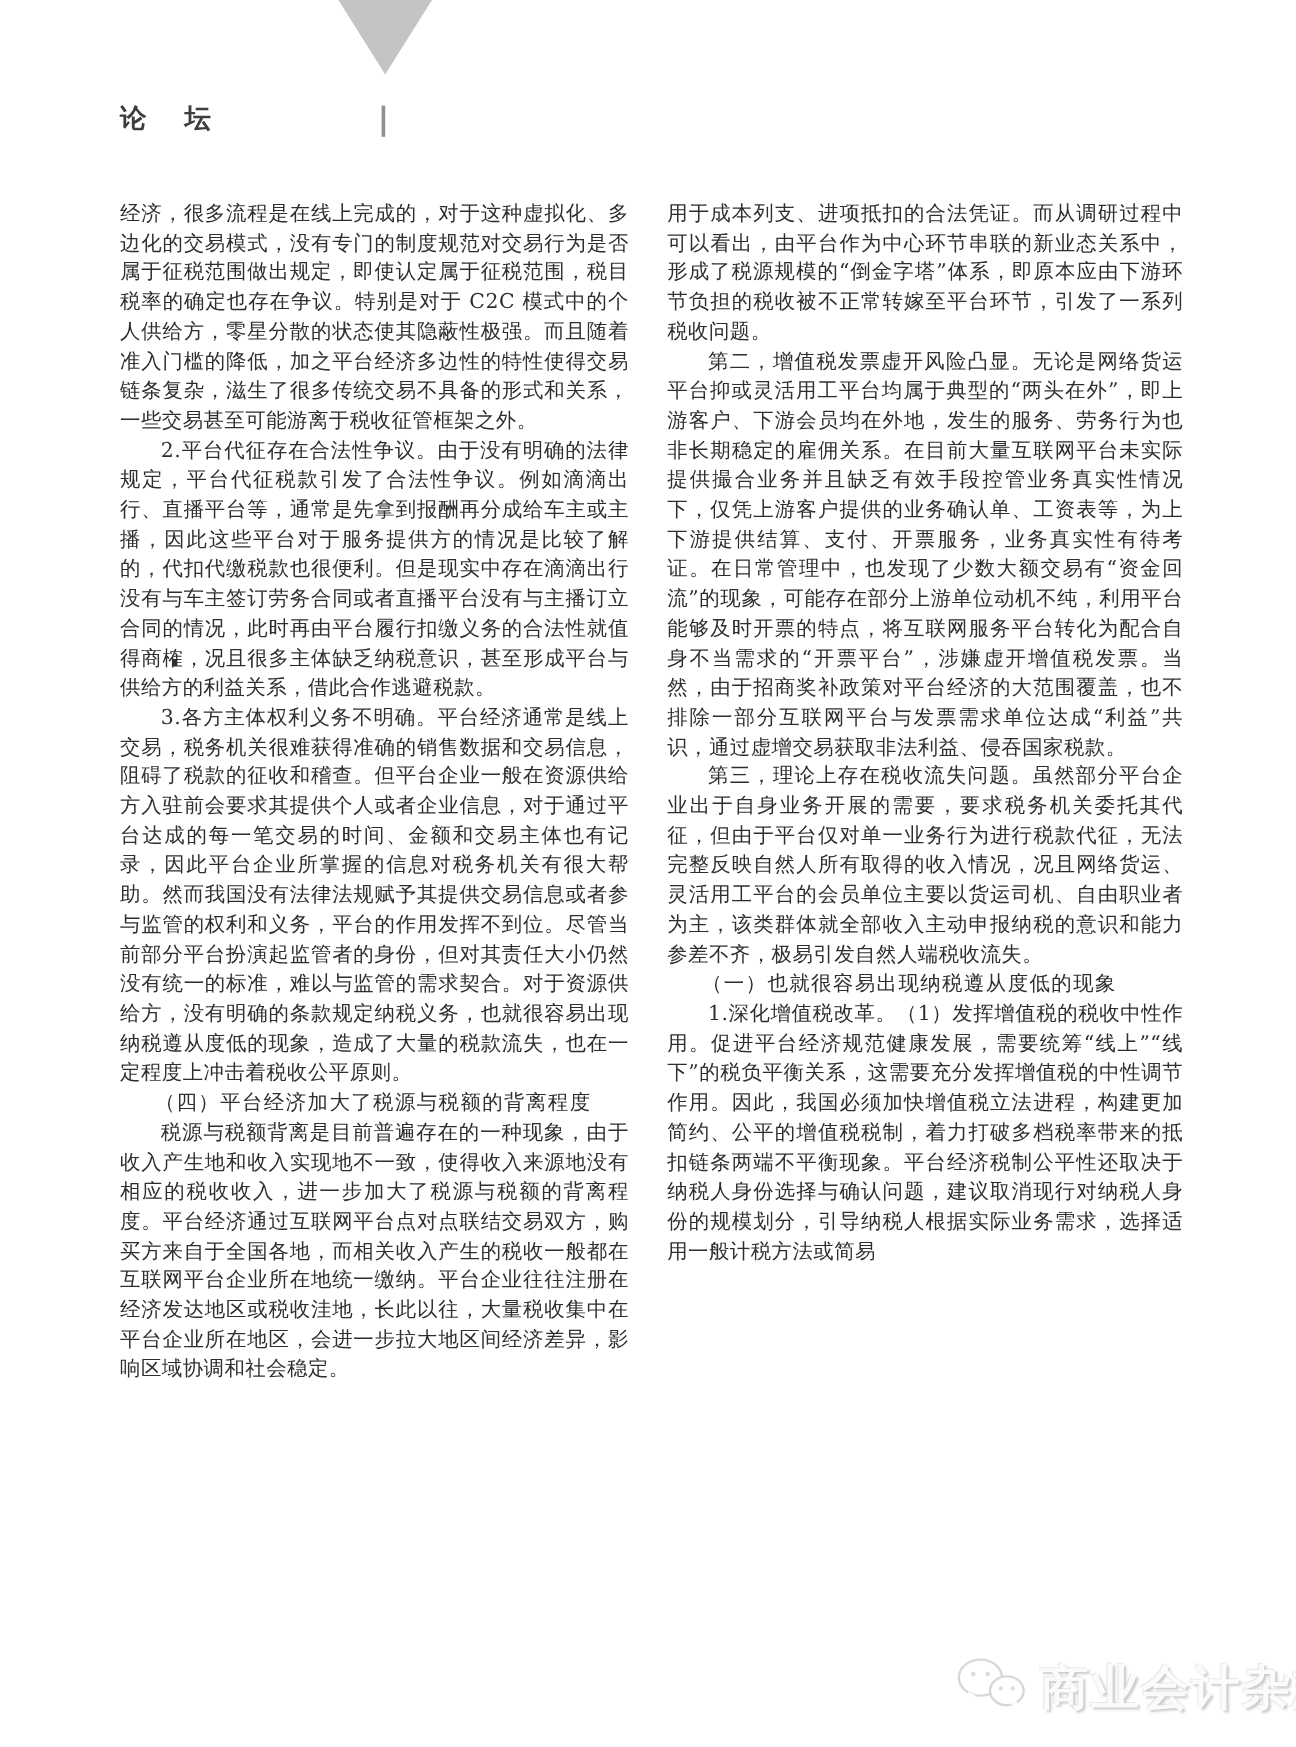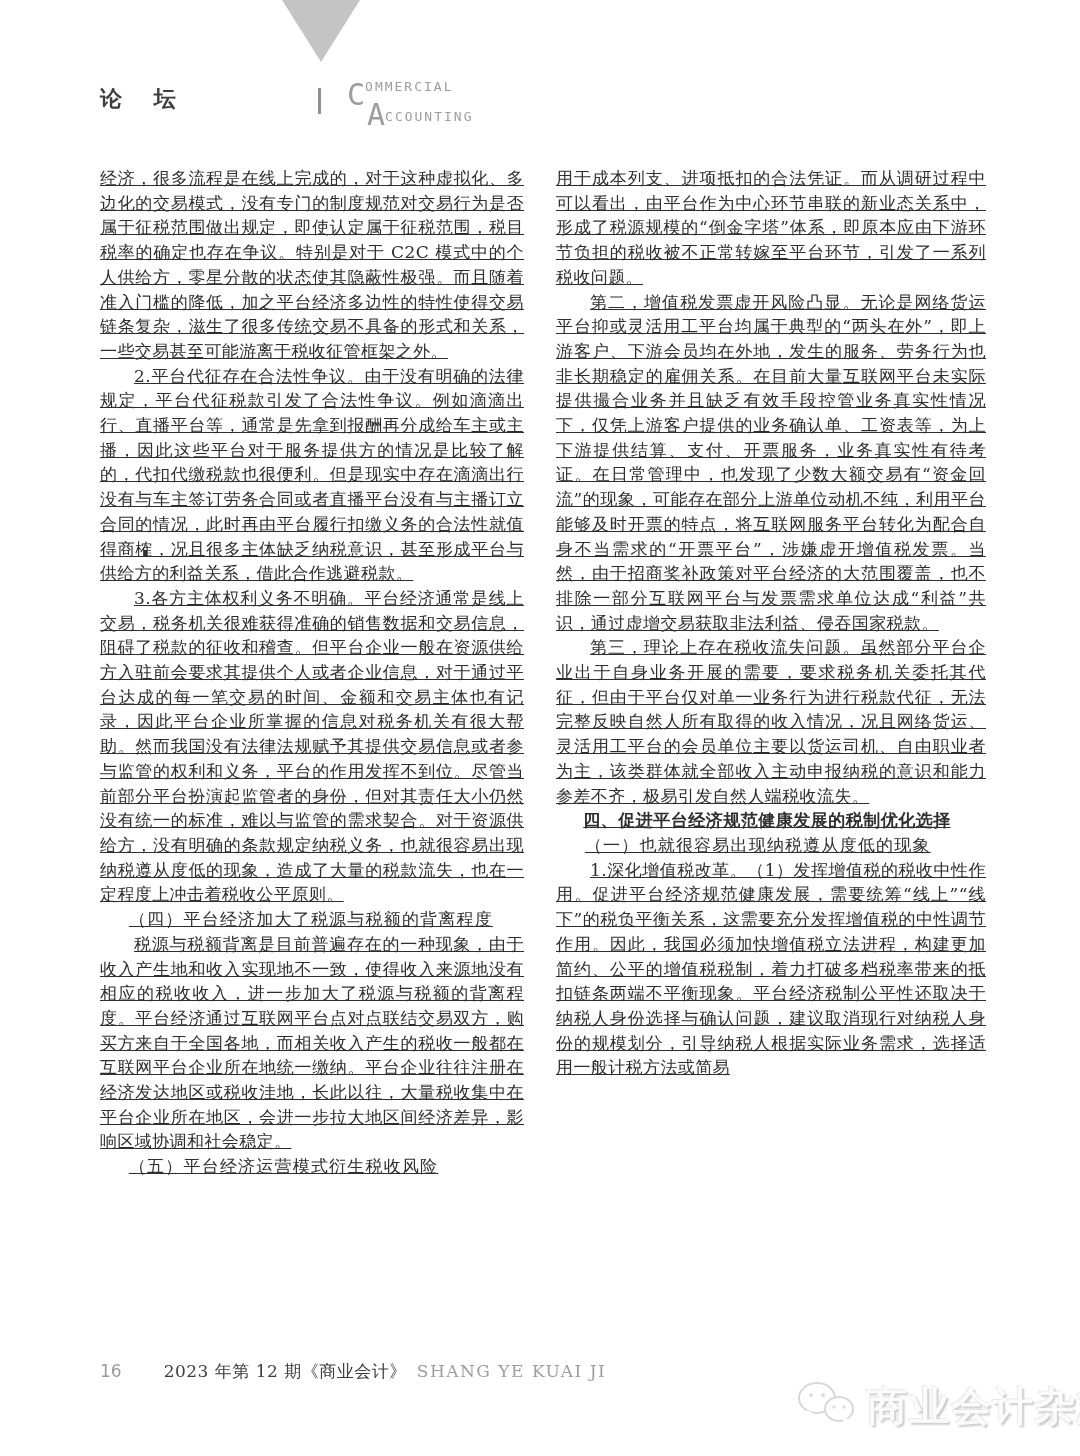--- a/index.html
+++ b/index.html
@@ -67,21 +67,20 @@
   .col-left  { left: 100px; }
   .col-right { left: 556px; width: 430px; }
   .col p {
     margin: 0;
     font-size: 17px;
     line-height: 24.7px;
     color: #2e2e2e;
     text-align: justify;
     text-justify: inter-ideograph;
     letter-spacing: 0.4px;
-    text-decoration: underline;
   }
   .col p.cont    { text-indent: 0; }
   .col p.body    { text-indent: 2em; }
   .col p.subhead { text-indent: 1.7em; letter-spacing: 1.2px; }
   .col p.mainhead {
     text-indent: 1.6em;
     font-weight: bold;
     font-family: "DejaVu Sans", "Liberation Sans", sans-serif;
     letter-spacing: 0.5px;
   }
@@ -127,46 +126,37 @@
 </style>
 </head>
 <body>
 
 <div class="page">
 
   <div class="decor-triangle"></div>
 
   <div class="header-label">论 坛</div>
   <div class="header-divider"></div>
-  <div class="logo">
-    <div class="row"><span class="big">C</span><span class="small">OMMERCIAL</span></div>
-    <div class="row row2"><span class="big">A</span><span class="small">CCOUNTING</span></div>
-  </div>
 
   <div class="col col-left">
     <p class="cont">经济，很多流程是在线上完成的，对于这种虚拟化、多边化的交易模式，没有专门的制度规范对交易行为是否属于征税范围做出规定，即使认定属于征税范围，税目税率的确定也存在争议。特别是对于 C2C 模式中的个人供给方，零星分散的状态使其隐蔽性极强。而且随着准入门槛的降低，加之平台经济多边性的特性使得交易链条复杂，滋生了很多传统交易不具备的形式和关系，一些交易甚至可能游离于税收征管框架之外。</p>
     <p class="body">2.平台代征存在合法性争议。由于没有明确的法律规定，平台代征税款引发了合法性争议。例如滴滴出行、直播平台等，通常是先拿到报酬再分成给车主或主播，因此这些平台对于服务提供方的情况是比较了解的，代扣代缴税款也很便利。但是现实中存在滴滴出行没有与车主签订劳务合同或者直播平台没有与主播订立合同的情况，此时再由平台履行扣缴义务的合法性就值得商榷，况且很多主体缺乏纳税意识，甚至形成平台与供给方的利益关系，借此合作逃避税款。</p>
     <p class="body">3.各方主体权利义务不明确。平台经济通常是线上交易，税务机关很难获得准确的销售数据和交易信息，阻碍了税款的征收和稽查。但平台企业一般在资源供给方入驻前会要求其提供个人或者企业信息，对于通过平台达成的每一笔交易的时间、金额和交易主体也有记录，因此平台企业所掌握的信息对税务机关有很大帮助。然而我国没有法律法规赋予其提供交易信息或者参与监管的权利和义务，平台的作用发挥不到位。尽管当前部分平台扮演起监管者的身份，但对其责任大小仍然没有统一的标准，难以与监管的需求契合。对于资源供给方，没有明确的条款规定纳税义务，也就很容易出现纳税遵从度低的现象，造成了大量的税款流失，也在一定程度上冲击着税收公平原则。</p>
     <p class="subhead">（四）平台经济加大了税源与税额的背离程度</p>
     <p class="body">税源与税额背离是目前普遍存在的一种现象，由于收入产生地和收入实现地不一致，使得收入来源地没有相应的税收收入，进一步加大了税源与税额的背离程度。平台经济通过互联网平台点对点联结交易双方，购买方来自于全国各地，而相关收入产生的税收一般都在互联网平台企业所在地统一缴纳。平台企业往往注册在经济发达地区或税收洼地，长此以往，大量税收集中在平台企业所在地区，会进一步拉大地区间经济差异，影响区域协调和社会稳定。</p>
-    <p class="subhead">（五）平台经济运营模式衍生税收风险</p>
   </div>
 
   <div class="col col-right">
     <p class="cont">用于成本列支、进项抵扣的合法凭证。而从调研过程中可以看出，由平台作为中心环节串联的新业态关系中，形成了税源规模的“倒金字塔”体系，即原本应由下游环节负担的税收被不正常转嫁至平台环节，引发了一系列税收问题。</p>
     <p class="body">第二，增值税发票虚开风险凸显。无论是网络货运平台抑或灵活用工平台均属于典型的“两头在外”，即上游客户、下游会员均在外地，发生的服务、劳务行为也非长期稳定的雇佣关系。在目前大量互联网平台未实际提供撮合业务并且缺乏有效手段控管业务真实性情况下，仅凭上游客户提供的业务确认单、工资表等，为上下游提供结算、支付、开票服务，业务真实性有待考证。在日常管理中，也发现了少数大额交易有“资金回流”的现象，可能存在部分上游单位动机不纯，利用平台能够及时开票的特点，将互联网服务平台转化为配合自身不当需求的“开票平台”，涉嫌虚开增值税发票。当然，由于招商奖补政策对平台经济的大范围覆盖，也不排除一部分互联网平台与发票需求单位达成“利益”共识，通过虚增交易获取非法利益、侵吞国家税款。</p>
     <p class="body">第三，理论上存在税收流失问题。虽然部分平台企业出于自身业务开展的需要，要求税务机关委托其代征，但由于平台仅对单一业务行为进行税款代征，无法完整反映自然人所有取得的收入情况，况且网络货运、灵活用工平台的会员单位主要以货运司机、自由职业者为主，该类群体就全部收入主动申报纳税的意识和能力参差不齐，极易引发自然人端税收流失。</p>
-    <p class="mainhead">四、促进平台经济规范健康发展的税制优化选择</p>
     <p class="subhead">（一）也就很容易出现纳税遵从度低的现象</p>
     <p class="body">1.深化增值税改革。（1）发挥增值税的税收中性作用。促进平台经济规范健康发展，需要统筹“线上”“线下”的税负平衡关系，这需要充分发挥增值税的中性调节作用。因此，我国必须加快增值税立法进程，构建更加简约、公平的增值税税制，着力打破多档税率带来的抵扣链条两端不平衡现象。平台经济税制公平性还取决于纳税人身份选择与确认问题，建议取消现行对纳税人身份的规模划分，引导纳税人根据实际业务需求，选择适用一般计税方法或简易</p>
   </div>
 
-  <div class="footer">
-    <span class="pageno">16</span><span class="issue">2023 年第 12 期《商业会计》</span><span class="pinyin">SHANG YE KUAI JI</span>
-  </div>
 
   <div class="watermark">
     <span class="wm-icon">
       <svg width="62" height="52" viewBox="0 0 62 52">
         <g fill="#ffffff" stroke="#d8d8d8" stroke-width="2">
           <ellipse cx="22" cy="20" rx="18" ry="15"></ellipse>
           <path d="M12 32 L8 40 L18 35 Z" stroke="none" fill="#ffffff"></path>
           <ellipse cx="44" cy="31" rx="14" ry="12"></ellipse>
           <path d="M52 40 L56 47 L47 42 Z" stroke="none" fill="#ffffff"></path>
         </g>

